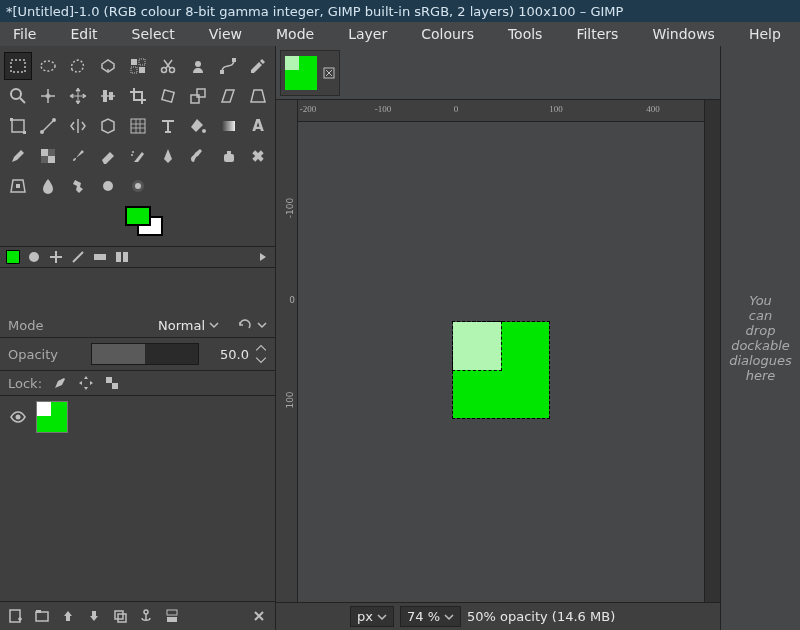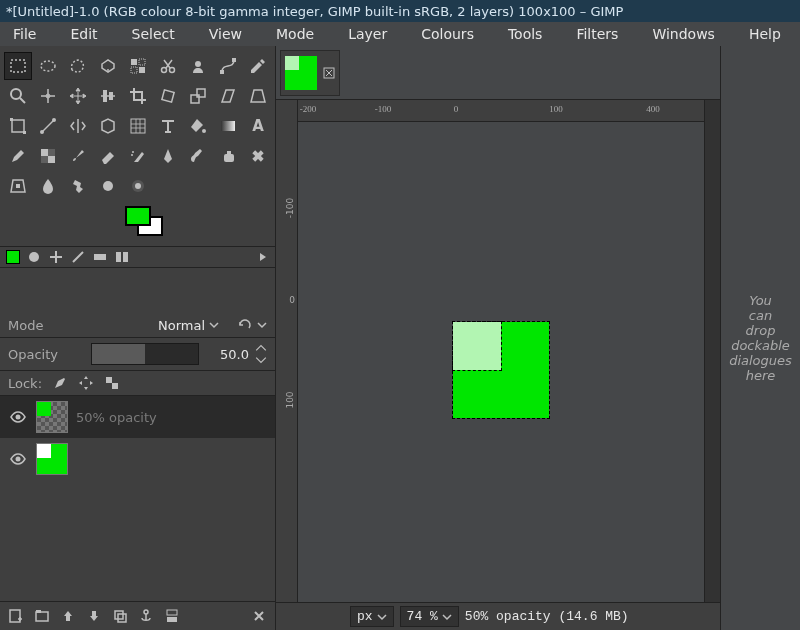--- a/index.html
+++ b/index.html
@@ -124,21 +124,21 @@
     background:var(--light-accent);outline:1px dashed #000;}
   #vscroll{width:16px;background:var(--panel-dark);border-left:1px solid var(--border);}
 
   #canvasfoot{position:absolute;left:0;right:0;bottom:0;height:28px;
     display:flex;align-items:center;background:var(--panel);border-top:1px solid var(--border);}
   #canvasfoot .hscroll{flex:0 0 22px;}
   #canvasfoot .track{flex:1;height:14px;background:var(--panel-darker);margin-right:4px;}
   #canvasfoot .pad{width:18px;}
 
   #statusbar{height:28px;display:flex;align-items:center;gap:6px;padding:12px 8px;
-    background:var(--panel);border-top:1px solid var(--border);font-size:13px;font-family:Liberation Mono, monospace;}
+    background:var(--panel);border-top:1px solid var(--border);font-size:13px;}
   #statusbar .sel{display:flex;align-items:center;gap:4px;background:var(--panel-dark);
     padding:2px 6px;border:1px solid #222;}
   #statusbar .status-text{color:var(--text);}
 
   .chev{width:10px;height:10px;fill:#bfbfbf;}
 </style>
 </head>
 <body>
 
 <div id="titlebar">
@@ -508,32 +508,20 @@
         </span>
       <span>
           <svg class="ico-sm" viewBox="0 0 16 16">
             <rect x="2" y="2" width="6" height="6" fill="#bfbfbf"></rect>
             <rect x="8" y="8" width="6" height="6" fill="#bfbfbf"></rect>
           </svg>
         </span>
     </div>
 
     <div id="layers">
-      <div class="layer active">
-        <div class="vis">
-            <svg class="ico-sm" viewBox="0 0 16 16">
-              <path d="M8 3C4 3 1 8 1 8s3 5 7 5 7-5 7-5-3-5-7-5z" fill="none" stroke="#bfbfbf" stroke-width="1.5"></path>
-              <circle cx="8" cy="8" r="2.5" fill="#bfbfbf"></circle>
-            </svg>
-          </div>
-        <div class="thumb checker">
-          <div style="width:14px;height:14px;background:var(--accent);"></div>
-        </div>
-        <div class="name">50% opacity</div>
-      </div>
       <div class="layer">
         <div class="vis">
             <svg class="ico-sm" viewBox="0 0 16 16">
               <path d="M8 3C4 3 1 8 1 8s3 5 7 5 7-5 7-5-3-5-7-5z" fill="none" stroke="#bfbfbf" stroke-width="1.5"></path>
               <circle cx="8" cy="8" r="2.5" fill="#bfbfbf"></circle>
             </svg>
           </div>
         <div class="thumb">
           <div class="inner-green">
               <div class="wh"></div>

